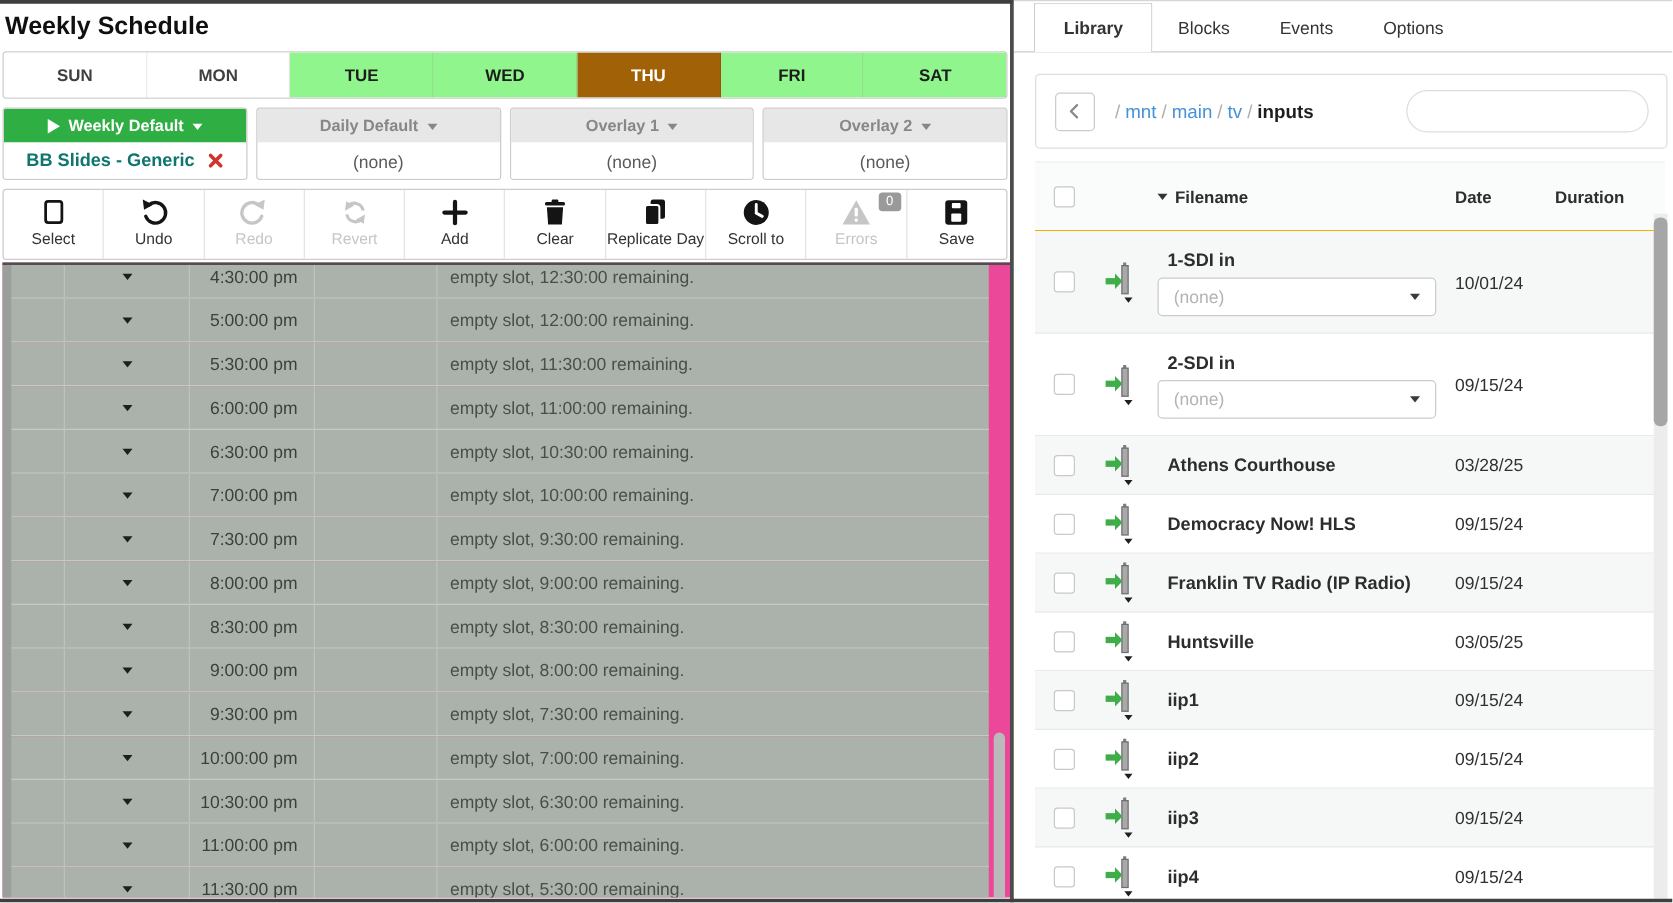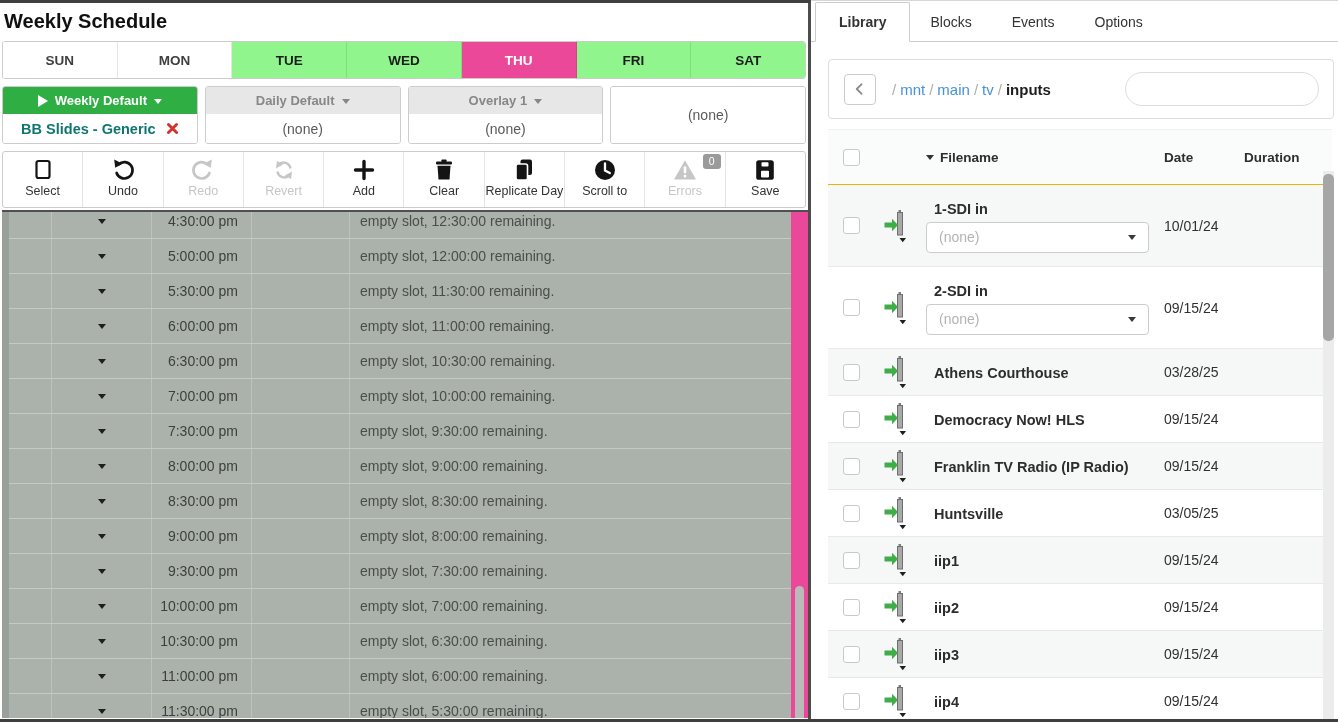--- a/index.html
+++ b/index.html
@@ -14,21 +14,21 @@
 
   
   .left-panel{position:absolute;left:0;top:3px;width:808px;height:576px;background:#fff;}
   .page-title{margin:5px 0 0 4px;font-size:20px;font-weight:bold;color:#101010;line-height:26px;}
 
   .day-tabs{display:flex;margin:7px 2px 0 2px;height:38px;border:1px solid #ccc;border-radius:3px;overflow:hidden;}
   .day-tab{flex:1;display:flex;align-items:center;justify-content:center;font-size:13.5px;font-weight:700;
     color:#3f3f3f;background:#fff;border-right:1px solid rgba(0,0,0,0.10);cursor:pointer;}
   .day-tab:last-child{border-right:none;}
   .day-tab.lite{background:#8ff58c;color:#1d1d1d;}
-  .day-tab.sel{background:#ec4899;color:#fff;}
+  .day-tab.sel{background:#a16207;color:#fff;}
 
   .defaults-row{display:flex;gap:7px;margin:7px 2px 0 2px;height:58px;}
   .def-box{flex:1;border:1px solid #ccc;border-radius:3px;overflow:hidden;background:#fff;display:flex;flex-direction:column;}
   .def-head{height:27px;display:flex;align-items:center;justify-content:center;gap:7px;background:#e7e7e7;
     color:#878787;font-size:13px;font-weight:700;cursor:pointer;}
   .def-box.weekly .def-head{background:#2fae44;color:#fff;}
   .def-val{flex:1;display:flex;align-items:center;justify-content:center;gap:10px;font-size:14px;color:#5a5a5a;background:#fff;}
   .def-val .strongval{font-weight:700;color:#0f766e;font-size:14.5px;}
   .cdown{width:0;height:0;border-left:4px solid transparent;border-right:4px solid transparent;border-top:5px solid currentColor;display:inline-block;}
   .def-head .cdown{margin-top:1px;}
@@ -52,21 +52,21 @@
   .sched-row > div{border-right:1px solid #bdc2bd;display:flex;align-items:center;}
   .sched-row > div:last-child{border-right:none;}
   .cell-caret{justify-content:center;color:#1e1e1e;}
   .cell-time{justify-content:flex-end;padding-right:13px;font-size:14px;color:#3c403c;}
   .cell-note{padding-left:10px;font-size:14px;color:#4a4e4a;}
   .sched-darkstrip{position:absolute;left:0;top:0;bottom:0;width:7px;background:#99a099;z-index:2;}
   .sched-thumb{position:absolute;right:4px;top:374px;width:9px;height:140px;background:#bababa;border-radius:5px;z-index:3;cursor:pointer;}
 
   
   .right-panel{position:absolute;left:811px;top:0;width:527px;height:722px;background:#fff;border-top:1px solid #d6d6d6;}
-  .rtabs{display:flex;align-items:flex-end;height:41px;border-bottom:1px solid #ccc;padding-left:4px;}
+  .rtabs{display:flex;align-items:flex-end;height:41px;border-bottom:1px solid #ccc;padding-left:16px;}
   .rtab{padding:11px 20px;font-size:14px;color:#333;cursor:pointer;white-space:nowrap;}
   .rtab.active{border:1px solid #ccc;border-bottom:1px solid #fff;margin-bottom:-1px;border-radius:2px 2px 0 0;
     font-weight:700;background:#fff;padding:11px 23px;}
 
   .browser-bar{margin:17px 5px 0 17px;width:506px;height:60px;border:1px solid #ddd;border-radius:4px;
     display:flex;align-items:center;background:#fff;}
   .back-btn{width:32px;height:31px;margin-left:15px;border:1px solid #ccc;border-radius:4px;background:#fff;
     display:flex;align-items:center;justify-content:center;cursor:pointer;}
   .crumbs{margin-left:12px;font-size:15px;white-space:nowrap;}
   .crumb-sep{color:#adadad;margin:0 4px;}
@@ -181,20 +181,25 @@
           <span>Overlay 1</span>
           <span class="cdown"></span>
         </div>
         <div class="def-val">
           <span>(none)</span>
 
         </div>
       </div>
 
       <div class="def-box plain">
+        <div class="def-head">
+
+          <span>Overlay 2</span>
+          <span class="cdown"></span>
+        </div>
         <div class="def-val">
           <span>(none)</span>
 
         </div>
       </div>
     </div>
 
   <div class="toolbar">
 
       <div class="tool-btn">

